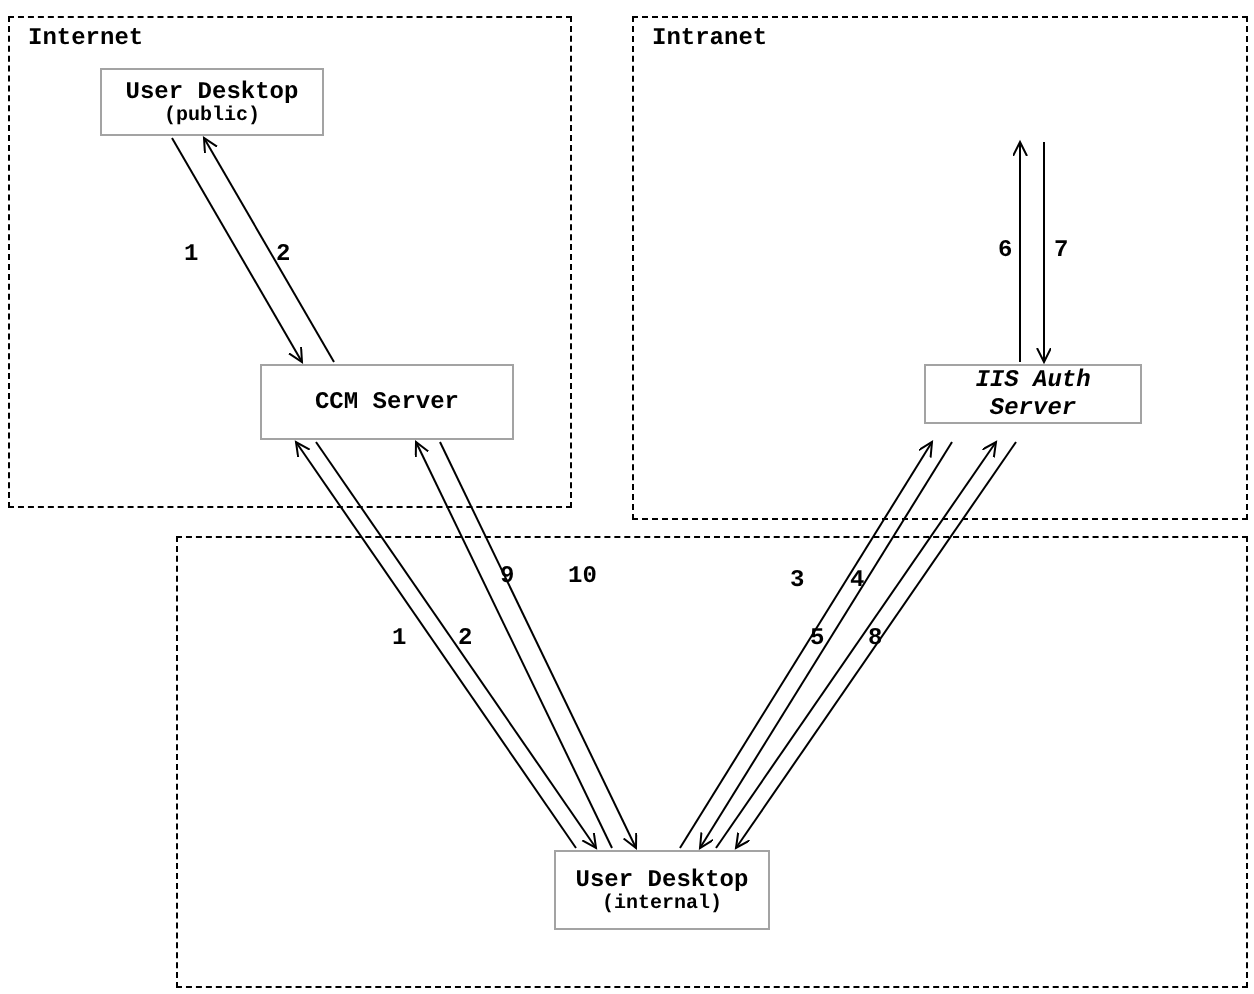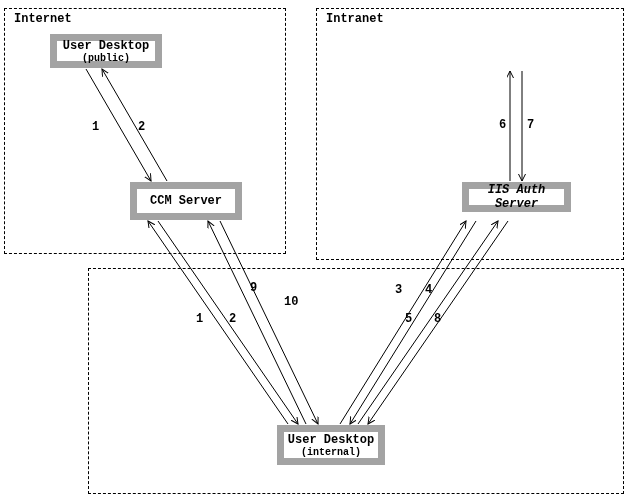--- a/index.html
+++ b/index.html
@@ -24,21 +24,21 @@
     color:#000;
     background:#fff;
     padding:0 2px;
   }
   svg.edges {
     position:absolute; left:0; top:0;
     z-index:2;
   }
   .node {
     position:absolute;
-    border:7px solid #a3a3a3;
+    border:1px solid #a3a3a3;
     background:#ffffff;
     display:flex;
     flex-direction:column;
     align-items:center;
     justify-content:center;
     text-align:center;
     z-index:3;
     box-sizing:border-box;
   }
   .node-title { font-size:12px; font-weight:bold; color:#000; line-height:14px; }
@@ -90,21 +90,21 @@
 
     <line x1="358" y1="424" x2="498" y2="221" stroke="#000" stroke-width="1" marker-end="url(#arrow)"></line>
     <line x1="508" y1="221" x2="368" y2="424" stroke="#000" stroke-width="1" marker-end="url(#arrow)"></line>
   </svg>
 
   <div class="node" style="left:50px; top:34px; width:112px; height:34px;">
     <div class="node-title">User Desktop</div>
     <div class="node-sub">(public)</div>
   </div>
 
-  <div class="node" style="left:130px; top:182px; width:112px; height:38px;">
+  <div class="node" style="left:130px; top:182px; width:127px; height:38px;">
     <div class="node-title">CCM Server</div>
   </div>
 
 
   <div class="node" style="left:462px; top:182px; width:109px; height:30px;font-style:italic;">
     <div class="node-title">IIS Auth Server</div>
   </div>
 
   <div class="node" style="left:277px; top:425px; width:108px; height:40px;">
     <div class="node-title">User Desktop</div>
@@ -114,21 +114,21 @@
   <span class="edge-label" style="left:92px;  top:120px;">1</span>
   <span class="edge-label" style="left:138px; top:120px;">2</span>
 
   <span class="edge-label" style="left:499px; top:118px;">6</span>
   <span class="edge-label" style="left:527px; top:118px;">7</span>
 
   <span class="edge-label" style="left:196px; top:312px;">1</span>
   <span class="edge-label" style="left:229px; top:312px;">2</span>
 
   <span class="edge-label" style="left:250px; top:281px;">9</span>
-  <span class="edge-label" style="left:284px; top:281px;margin-top:14px;">10</span>
+  <span class="edge-label" style="left:284px; top:281px;">10</span>
 
   <span class="edge-label" style="left:395px; top:283px;">3</span>
   <span class="edge-label" style="left:425px; top:283px;">4</span>
 
   <span class="edge-label" style="left:405px; top:312px;">5</span>
   <span class="edge-label" style="left:434px; top:312px;">8</span>
 
 </div>
 
 </body></html>

